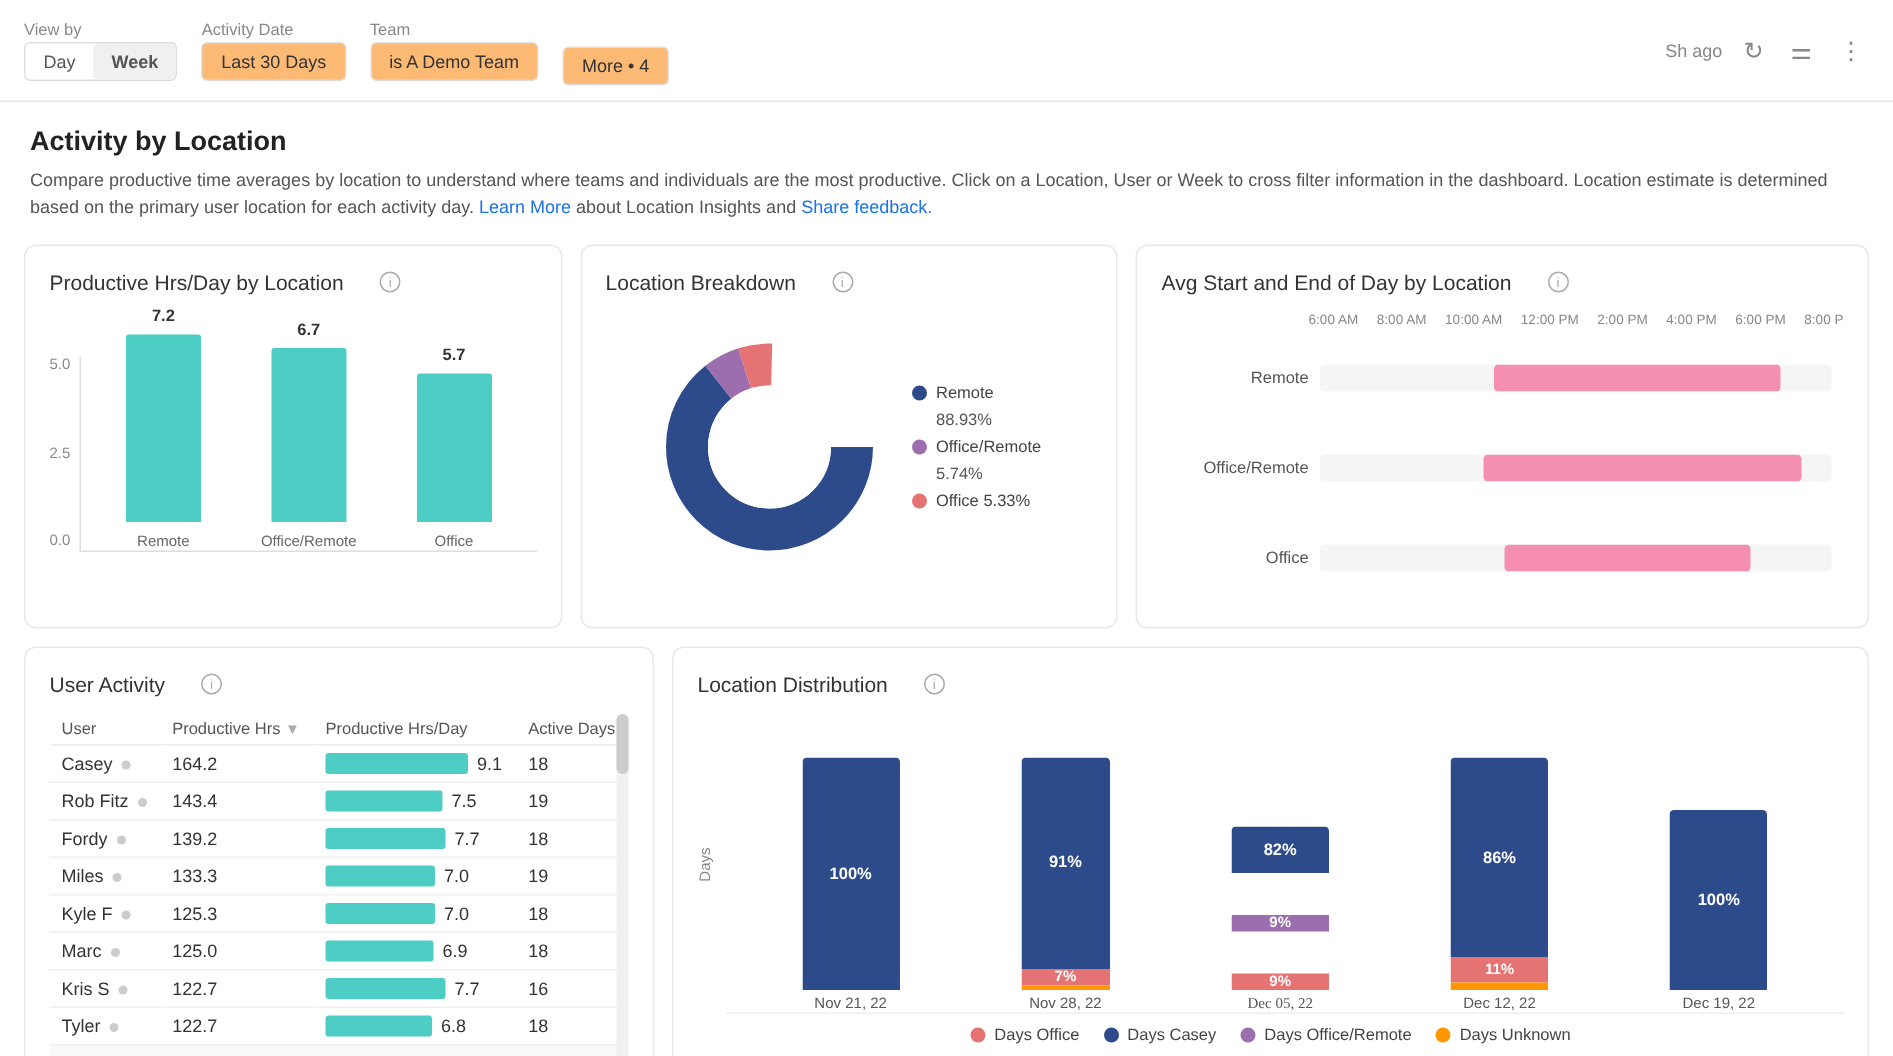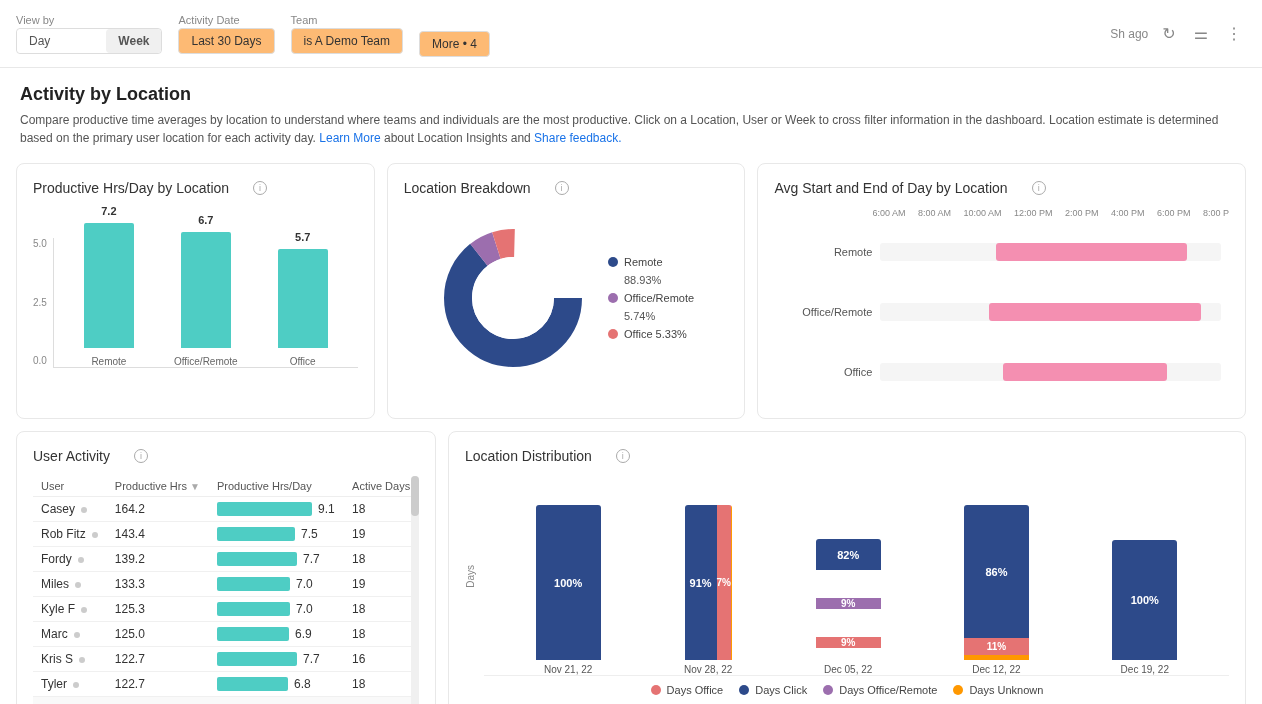--- a/index.html
+++ b/index.html
@@ -1,21 +1,21 @@
 <!DOCTYPE html>
 <html><head>
   <meta charset="utf-8">
   <style>
     * { box-sizing: border-box; margin: 0; padding: 0; }
     body { font-family: -apple-system, BlinkMacSystemFont, 'Segoe UI', sans-serif; background: #fff; font-size: 13px; color: #333; }
     
     .toolbar { display: flex; align-items: center; padding: 10px 16px; border-bottom: 1px solid #e8e8e8; gap: 16px; }
     .toolbar-label { font-size: 11px; color: #888; margin-bottom: 2px; }
     .toolbar-col { display: flex; flex-direction: column; }
-    .btn-group { display: flex; border: 1px solid #ddd; border-radius: 4px; overflow: hidden; gap: 44px; }
+    .btn-group { display: flex; border: 1px solid #ddd; border-radius: 4px; overflow: hidden; }
     .btn-group button { border: none; background: #fff; padding: 5px 12px; cursor: pointer; font-size: 12px; color: #555; }
     .btn-group button.active { background: #f0f0f0; font-weight: 600; }
     .btn-filter { border: 1px solid #ddd; border-radius: 4px; background: #fdba74; padding: 5px 12px; font-size: 12px; color: #333; cursor: pointer; }
     .toolbar-right { margin-left: auto; display: flex; align-items: center; gap: 10px; color: #888; font-size: 12px; }
     .icon-btn { background: none; border: none; cursor: pointer; color: #888; font-size: 16px; padding: 4px; }
     
     .page-header { padding: 16px 20px 8px; }
     .page-title { font-size: 18px; font-weight: 600; color: #222; margin-bottom: 6px; }
     .page-desc { font-size: 12px; color: #555; line-height: 1.5; }
     .page-desc a { color: #1a73e8; text-decoration: none; }
@@ -350,35 +350,35 @@
         <div style="flex:1;display:flex;align-items:flex-end;justify-content:space-around;padding:0 10px;border-bottom:1px solid #eee;">
 
           <div style="display:flex;flex-direction:column;align-items:center;">
             <div style="width:65px;height:155px;display:flex;flex-direction:column;border-radius:3px 3px 0 0;overflow:hidden;">
               <div style="flex:1;background:#2d4a8a;display:flex;align-items:center;justify-content:center;color:#fff;font-size:11px;font-weight:600;">100%</div>
             </div>
             <div style="font-size:10px;color:#555;margin-top:4px;text-align:center;">Nov 21, 22</div>
           </div>
 
           <div style="display:flex;flex-direction:column;align-items:center;">
-            <div style="width:47px;height:155px;display:flex;flex-direction:row;border-radius:3px 3px 0 0;overflow:hidden;">
+            <div style="width:59px;height:155px;display:flex;flex-direction:column;border-radius:3px 3px 0 0;overflow:hidden;">
               <div style="flex:91;background:#2d4a8a;display:flex;align-items:center;justify-content:center;color:#fff;font-size:11px;font-weight:600;">91%</div>
               <div style="flex:7;background:#e57373;display:flex;align-items:center;justify-content:center;color:#fff;font-size:10px;font-weight:600;">7%</div>
               <div style="flex:2;background:#ff9800;"></div>
             </div>
             <div style="font-size:10px;color:#555;margin-top:4px;text-align:center;">Nov 28, 22</div>
           </div>
 
           <div style="display:flex;flex-direction:column;align-items:center;">
             <div style="width:65px;height:109px;display:flex;flex-direction:column;border-radius:3px 3px 0 0;overflow:hidden;gap:28px;">
               <div style="flex:82;background:#2d4a8a;display:flex;align-items:center;justify-content:center;color:#fff;font-size:11px;font-weight:600;">82%</div>
               <div style="flex:9;background:#9c6eae;display:flex;align-items:center;justify-content:center;color:#fff;font-size:10px;font-weight:600;">9%</div>
               <div style="flex:9;background:#e57373;display:flex;align-items:center;justify-content:center;color:#fff;font-size:10px;font-weight:600;">9%</div>
             </div>
-            <div style="font-size:10px;color:#555;margin-top:16px;text-align:center;">Dec 05, 22</div>
+            <div style="font-size:10px;color:#555;margin-top:4px;text-align:center;font-family:Liberation Serif, serif;">Dec 05, 22</div>
           </div>
 
           <div style="display:flex;flex-direction:column;align-items:center;">
             <div style="width:65px;height:155px;display:flex;flex-direction:column;border-radius:3px 3px 0 0;overflow:hidden;">
               <div style="flex:86;background:#2d4a8a;display:flex;align-items:center;justify-content:center;color:#fff;font-size:11px;font-weight:600;">86%</div>
               <div style="flex:11;background:#e57373;display:flex;align-items:center;justify-content:center;color:#fff;font-size:10px;font-weight:600;">11%</div>
               <div style="flex:3;background:#ff9800;"></div>
             </div>
             <div style="font-size:10px;color:#555;margin-top:4px;text-align:center;">Dec 12, 22</div>
           </div>
@@ -395,21 +395,21 @@
         </div>
       </div>
 
       <div style="display:flex;gap:16px;justify-content:center;margin-top:8px;flex-wrap:wrap;">
         <div class="legend-item">
           <div class="legend-dot" style="background:#e57373;"></div>
           <span>Days Office</span>
         </div>
         <div class="legend-item">
           <div class="legend-dot" style="background:#2d4a8a;"></div>
-          <span>Days Click</span>
+          <span>Days Casey</span>
         </div>
         <div class="legend-item">
           <div class="legend-dot" style="background:#9c6eae;"></div>
           <span>Days Office/Remote</span>
         </div>
         <div class="legend-item">
           <div class="legend-dot" style="background:#ff9800;"></div>
           <span>Days Unknown</span>
         </div>
       </div>

